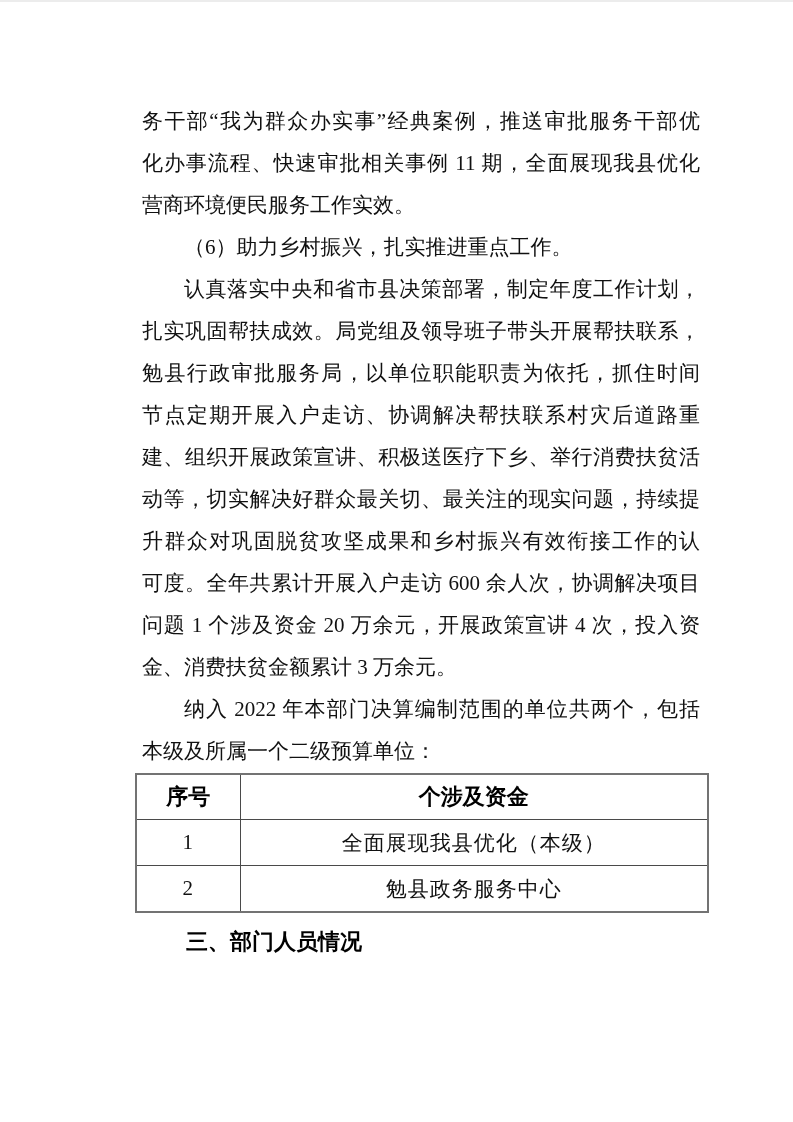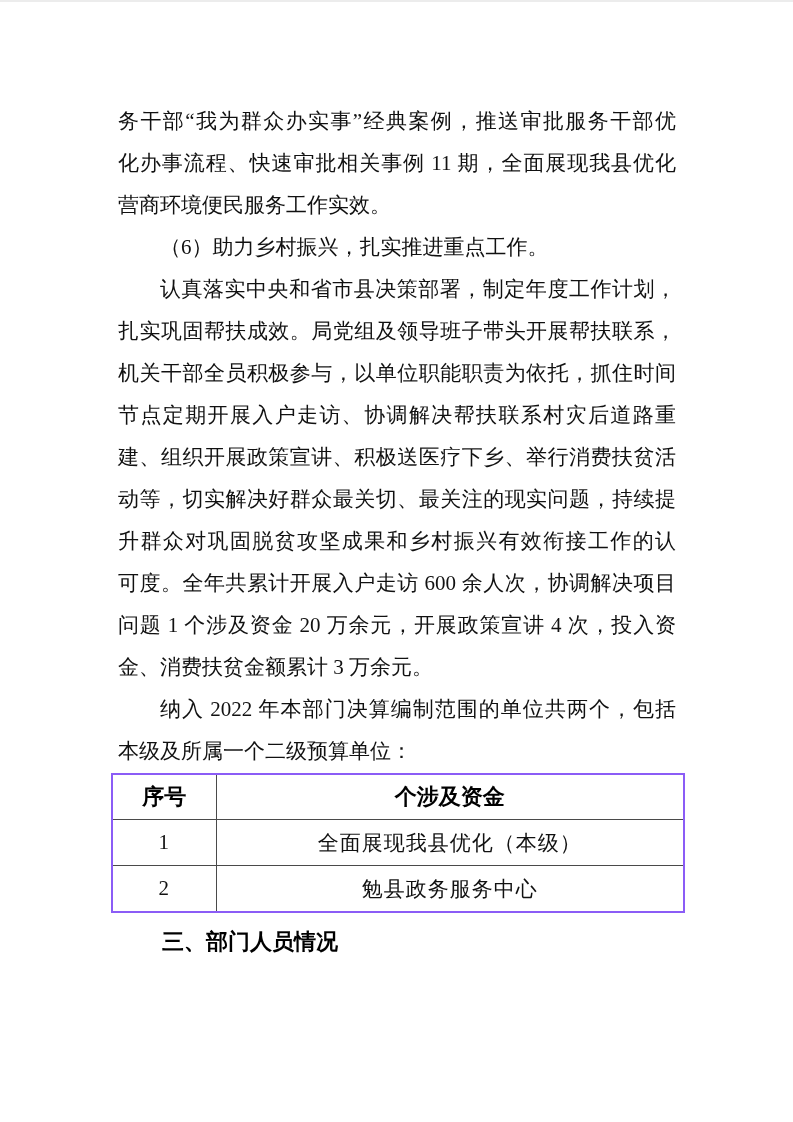--- a/index.html
+++ b/index.html
@@ -9,20 +9,21 @@
   }
   .page {
     position: relative;
     width: 793px;
     height: 1122px;
     background: #ffffff;
     overflow: hidden;
     border-top: 2px solid #ececec;
     box-sizing: border-box;
     color: #111111;
+    padding-left: 24px;
   }
   .doc {
     box-sizing: border-box;
     width: 793px;
     padding: 98px 117px 0 118px; 
     font-family: "Liberation Serif", "DejaVu Serif", serif;
   }
   .ln {
     margin: 0;
     font-size: 21px;
@@ -57,21 +58,21 @@
   }
   .h3m {
     margin-top: 8px;
   }
   table.units {
     border-collapse: collapse;
     table-layout: fixed;
     width: 572px;
     margin-left: -7px;
     margin-top: 1px;
-    border: 2px solid #8b5cf6;
+    border: 2px solid #737373;
     background: #ffffff;
   }
   table.units th, table.units td {
     border: 1px solid #4a4a4a;
     text-align: center;
     vertical-align: middle;
     padding: 0;
     overflow: hidden;
   }
   table.units col.c1 { width: 104px; }
@@ -99,21 +100,21 @@
   <div class="doc">
 
     <p class="ln fill">务干部“我为群众办实事”经典案例，推送审批服务干部优</p>
     <p class="ln fill">化办事流程、快速审批相关事例 11 期，全面展现我县优化</p>
     <p class="ln end">营商环境便民服务工作实效。</p>
 
     <p class="ln end ind">（6）助力乡村振兴，扎实推进重点工作。</p>
 
     <p class="ln fill ind">认真落实中央和省市县决策部署，制定年度工作计划，</p>
     <p class="ln fill">扎实巩固帮扶成效。局党组及领导班子带头开展帮扶联系，</p>
-    <p class="ln fill">机关干部全员积极参与，以单位职能职责为依托，抓住时间</p>
+    <p class="ln fill">勉县行政审批服务局，以单位职能职责为依托，抓住时间</p>
     <p class="ln fill">节点定期开展入户走访、协调解决帮扶联系村灾后道路重</p>
     <p class="ln fill">建、组织开展政策宣讲、积极送医疗下乡、举行消费扶贫活</p>
     <p class="ln fill">动等，切实解决好群众最关切、最关注的现实问题，持续提</p>
     <p class="ln fill">升群众对巩固脱贫攻坚成果和乡村振兴有效衔接工作的认</p>
     <p class="ln fill">可度。全年共累计开展入户走访 600 余人次，协调解决项目</p>
     <p class="ln fill">问题 1 个涉及资金 20 万余元，开展政策宣讲 4 次，投入资</p>
     <p class="ln end">金、消费扶贫金额累计 3 万余元。</p>
 
 
     <p class="ln fill ind">纳入 2022 年本部门决算编制范围的单位共两个，包括</p>

